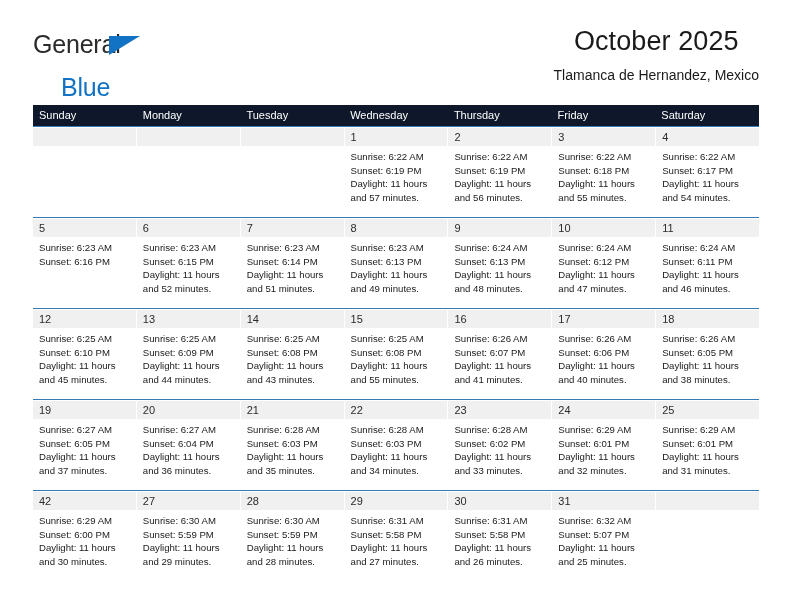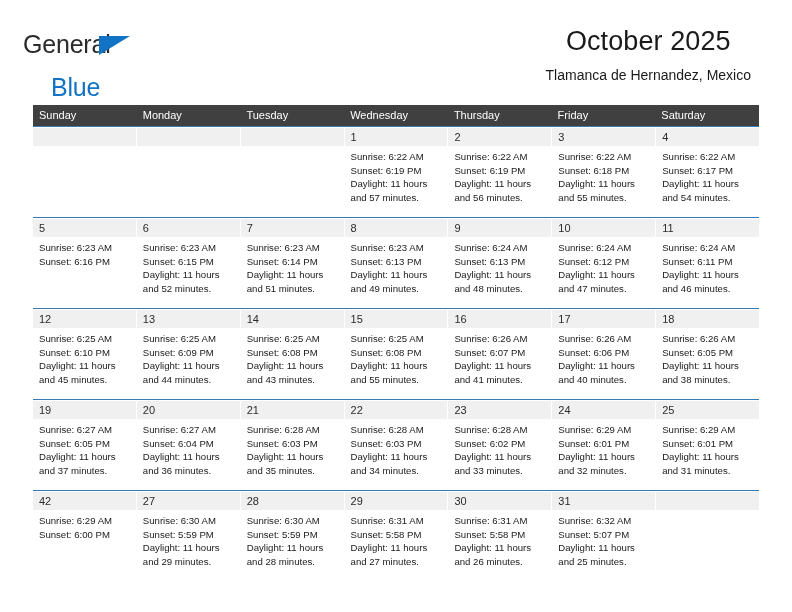--- a/index.html
+++ b/index.html
@@ -18,21 +18,21 @@
   .page {
     position: relative;
     width: 792px;
     height: 612px;
     padding: 0;
   }
 
   
   .topbar {
     position: absolute;
-    left: 23px;
+    left: 33px;
     right: 33px;
     top: 24px;
     height: 72px;
   }
   .brand {
     position: absolute;
     left: 0;
     top: 8px;
     width: 140px;
     height: 58px;
@@ -74,35 +74,35 @@
     font-size: 27px;
     font-weight: normal;
     color: #1a1a1a;
     margin: 0;
     line-height: 34px;
     letter-spacing: 0.1px;
   }
   .cal-subtitle {
     font-size: 14px;
     color: #1a1a1a;
-    margin: 8px;
+    margin: 0;
     margin-top: 9px;
     line-height: 17px;
   }
 
   
   .calendar {
     position: absolute;
     left: 33px;
     top: 105px;
     width: 726px;
   }
   .weekdays {
     display: flex;
-    background: #404040;
+    background: #0f172a;
     height: 21px;
   }
   .weekday {
     flex: 1 1 0;
     color: #ffffff;
     font-size: 11px;
     line-height: 21px;
     padding-left: 6px;
     white-space: nowrap;
   }
@@ -463,20 +463,21 @@
         </div>
         <div class="week-sep"></div>
         <div class="week">
           <div class="day">
             <div class="day-strip">
               <span class="day-num">42</span>
             </div>
             <div class="day-body">
               <div>Sunrise: 6:29 AM</div>
               <div>Sunset: 6:00 PM</div>
+              <div class="daylight-line">Daylight: 11 hours and 30 minutes.</div>
             </div>
           </div>
           <div class="day">
             <div class="day-strip">
               <span class="day-num">27</span>
             </div>
             <div class="day-body">
               <div>Sunrise: 6:30 AM</div>
               <div>Sunset: 5:59 PM</div>
               <div class="daylight-line">Daylight: 11 hours and 29 minutes.</div>

